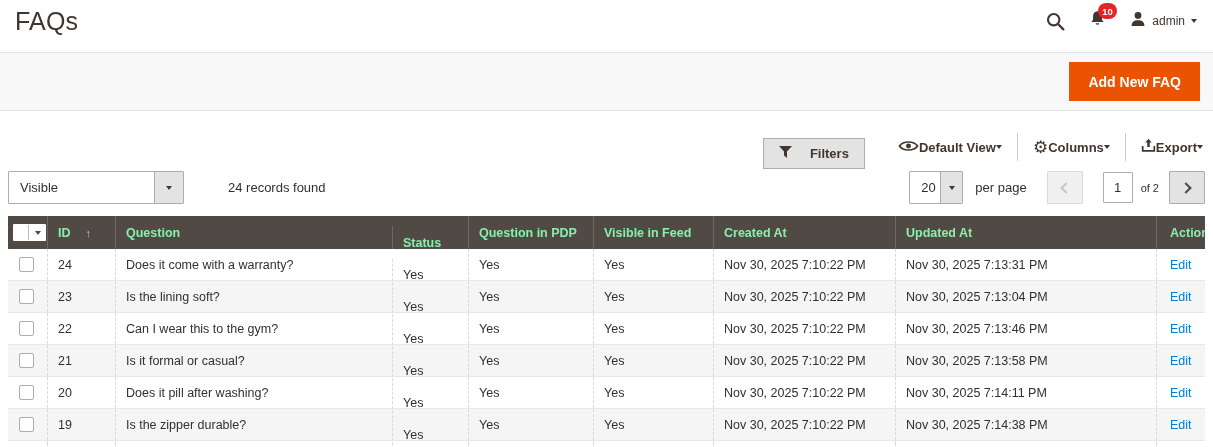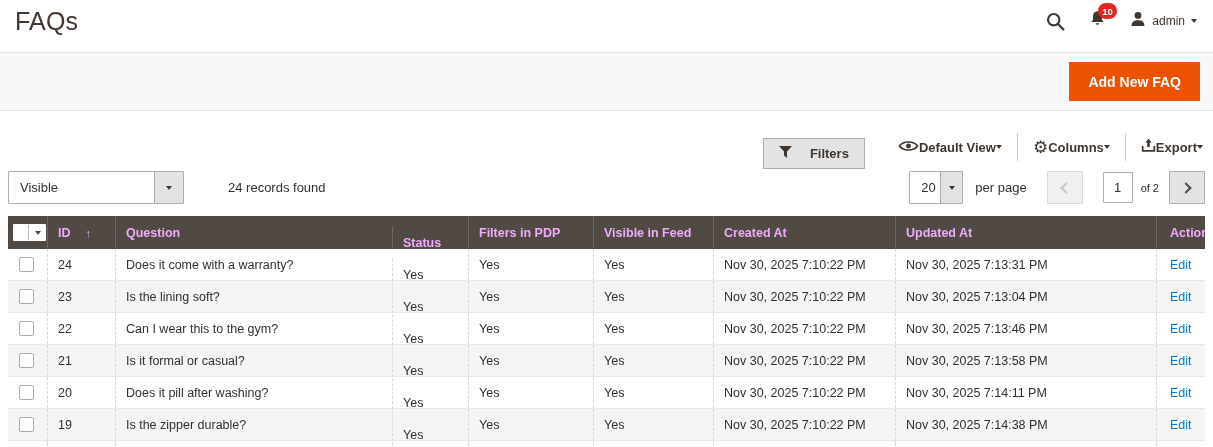--- a/index.html
+++ b/index.html
@@ -56,21 +56,21 @@
   .chev.left { transform:rotate(-135deg); margin-left:3px; }
   .chev.right { transform:rotate(45deg); margin-right:3px; }
   .chev.disabled { border-color:#c7c7c7; }
   .page-input { margin-left:20px; width:30px; height:31px; border:1px solid #adadad; border-radius:1px;
                 text-align:center; font-size:13px; color:#303030; font-family:inherit; }
   .of-label { font-size:11px; color:#303030; margin-left:8px; }
 
   
   .grid { position:absolute; top:216px; left:8px; width:1197px; }
   .trow { display:flex; align-items:center; }
-  .trow.head { height:33px; background:#514943; color:#f0abfc; }
+  .trow.head { height:33px; background:#514943; color:#86efac; }
   .trow.data { height:32px; background:#fff; border-bottom:1px solid #e8e8e8; }
   .trow.data.alt { background:#f5f5f5; }
   .trow.partial { height:5px; background:#fff; overflow:hidden; }
   .trow > div { height:100%; display:flex; align-items:center; overflow:hidden; white-space:nowrap; padding-left:10px; }
   .trow.head > div { font-size:12.5px; font-weight:600; }
   .trow.head > div + div { border-left:1px solid rgba(255,255,255,0.16); }
   .trow.data > div, .trow.partial > div { font-size:12.5px; color:#303030; }
   .trow.data > div + div, .trow.partial > div + div { border-left:1px dashed #d9d9d9; }
   .c-sel  { width:39px;  padding-left:0 !important; }
   .c-id   { width:68px; }
@@ -200,21 +200,21 @@
           <span class="cbx-part"></span>
           <span class="caret sm"></span>
         </span>
       </div>
       <div class="c-id">
         <span>ID</span>
         <span class="sort-arrow">↑</span>
       </div>
       <div class="c-q">Question</div>
       <div class="c-st">Status</div>
-      <div class="c-pdp">Filters in PDP</div>
+      <div class="c-pdp">Question in PDP</div>
       <div class="c-feed">Visible in Feed</div>
       <div class="c-cr">Created At</div>
       <div class="c-up">Updated At</div>
       <div class="c-act">Action</div>
     </div>
 
     <div>
   <div class="trow data">
     <div class="c-sel">
             <span class="row-cbx"></span>

